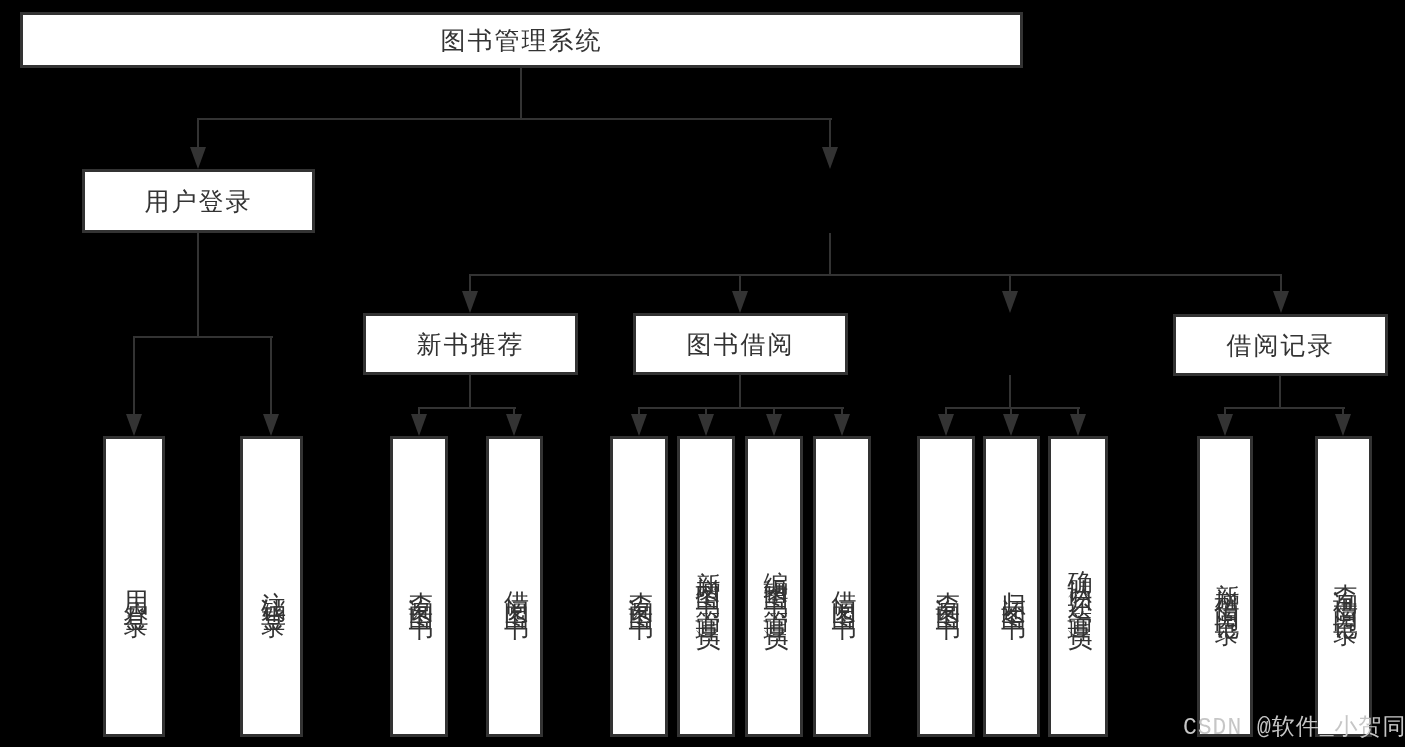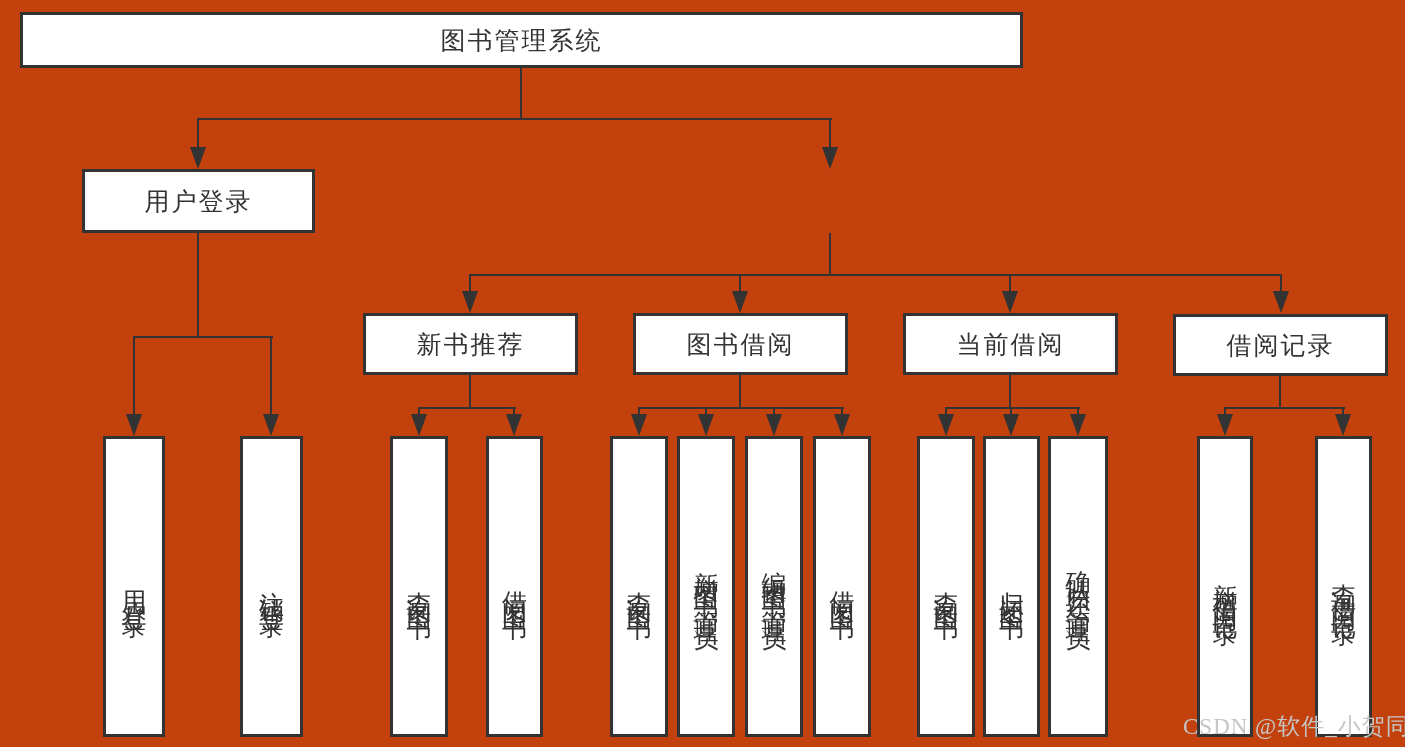--- a/index.html
+++ b/index.html
@@ -1,18 +1,18 @@
 <!DOCTYPE html>
 <html><head>
 <meta charset="utf-8">
 <style>
   html,body{margin:0;padding:0;background:#ffffff;}
   .canvas{
-    position:relative;width:1405px;height:747px;background:#c2410c;overflow:hidden;
-    font-family:Liberation Serif, serif;color:#333333;
+    position:relative;width:1405px;height:747px;background:#000000;overflow:hidden;
+    font-family:Liberation Mono, monospace;color:#333333;
   }
   .box{
     position:absolute;box-sizing:border-box;border:3px solid #333333;background:#ffffff;
     display:flex;align-items:center;justify-content:center;
   }
   .hlabel{font-size:25px;letter-spacing:2px;white-space:nowrap;}
   .vlabel{
     writing-mode:vertical-lr;text-orientation:mixed;
     font-size:25px;letter-spacing:8px;line-height:1;display:block;
   }
@@ -38,23 +38,20 @@
 
   <div class="box" style="left:82px;top:169px;width:233px;height:64px">
     <span class="hlabel">用户登录</span>
   </div>
 
   <div class="box" style="left:363px;top:313px;width:215px;height:62px">
     <span class="hlabel">新书推荐</span>
   </div>
   <div class="box" style="left:633px;top:313px;width:215px;height:62px">
     <span class="hlabel">图书借阅</span>
-  </div>
-  <div class="box" style="left:903px;top:313px;width:215px;height:62px">
-    <span class="hlabel">当前借阅</span>
   </div>
   <div class="box" style="left:1173px;top:314px;width:215px;height:62px">
     <span class="hlabel">借阅记录</span>
   </div>
 
   <div class="box" style="left:103px;top:436px;width:62px;height:301px">
     <span class="vlabel">用户登录</span>
   </div>
   <div class="box" style="left:240px;top:436px;width:63px;height:301px">
     <span class="vlabel">注销登录</span>

